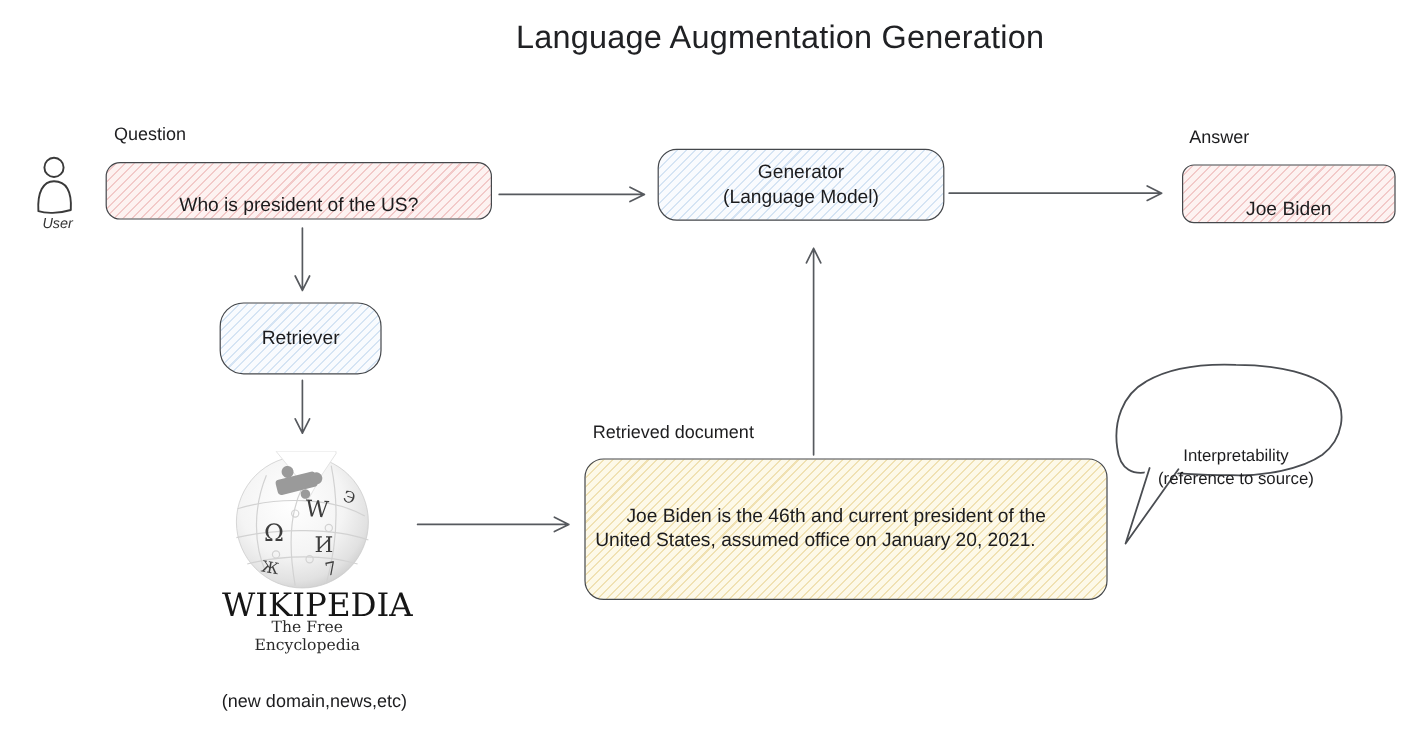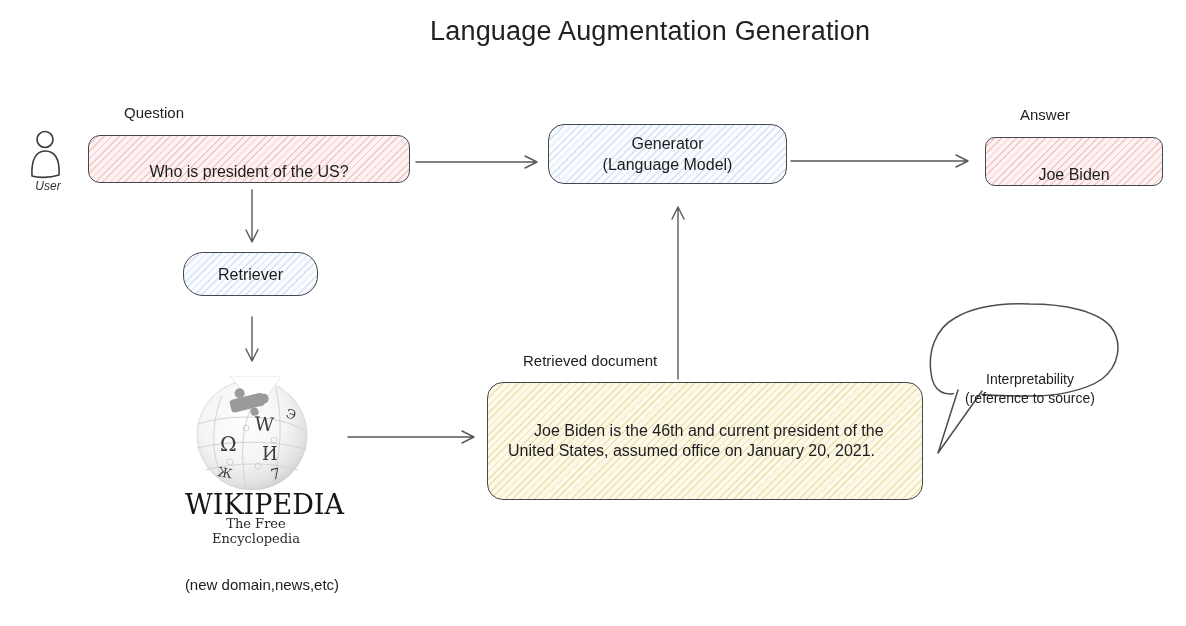--- a/index.html
+++ b/index.html
@@ -23,23 +23,23 @@
     justify-content:flex-end;
   }
   .hatch-blue {
     background-color:#f9fbfe;
     background-image:repeating-linear-gradient(135deg, rgba(130,175,220,0.30) 0px, rgba(130,175,220,0.30) 1.2px, transparent 1.2px, transparent 5.2px);
   }
   .hatch-yellow {
     background-color:#fdf9e8;
     background-image:repeating-linear-gradient(135deg, rgba(219,186,90,0.38) 0px, rgba(219,186,90,0.38) 1.2px, transparent 1.2px, transparent 5.2px);
   }
-  .small-label { position:absolute; font-size:15px; color:#1d1d1f;margin-left:29px; }
+  .small-label { position:absolute; font-size:15px; color:#1d1d1f; }
   .doc-text {
-    margin:12px; padding:0 14px 0 8px; text-align:left; text-indent:26px;
+    margin:0; padding:0 14px 0 8px; text-align:left; text-indent:26px;
     font-size:16px; line-height:20.5px;
   }
   .bubble-text {
     position:absolute; left:950px; top:340px; width:160px; text-align:center;
     font-size:14px; line-height:19px; color:#1d1d1f;margin-top:30px;
   }
   .note-line { position:absolute; left:92px; width:340px; text-align:center; font-size:15.5px; color:#1d1d1f; }
   .wiki-wordmark {
     position:absolute; left:185px; top:489px; width:142px; text-align:center;
     font-family:"DejaVu Serif", serif; font-size:27px; color:#161616; letter-spacing:0px;
@@ -93,21 +93,21 @@
   <div class="node hatch-blue" style="left:548px;top:124px;width:239px;height:60px;border-radius:16px">
     <span>Generator</span>
     <span>(Language Model)</span>
   </div>
 
   <div class="small-label" style="left:991px;top:106px">Answer</div>
   <div class="node hatch-pink" style="left:985px;top:137px;width:178px;height:49px;border-radius:10px">
     <span>Joe Biden</span>
   </div>
 
-  <div class="node hatch-blue" style="left:183px;top:252px;width:135px;height:44px;border-radius:20px">
+  <div class="node hatch-blue" style="left:183px;top:252px;width:135px;height:60px;border-radius:20px">
     <span>Retriever</span>
   </div>
 
   <svg class="abs" style="left:190px;top:376px" width="125" height="116" viewBox="0 0 125 116">
     <defs>
       <radialGradient id="globeG" cx="42%" cy="36%" r="72%">
         <stop offset="0" stop-color="#ffffff"></stop>
         <stop offset="0.55" stop-color="#f4f4f4"></stop>
         <stop offset="0.82" stop-color="#e1e1e1"></stop>
         <stop offset="1" stop-color="#c5c5c5"></stop>

